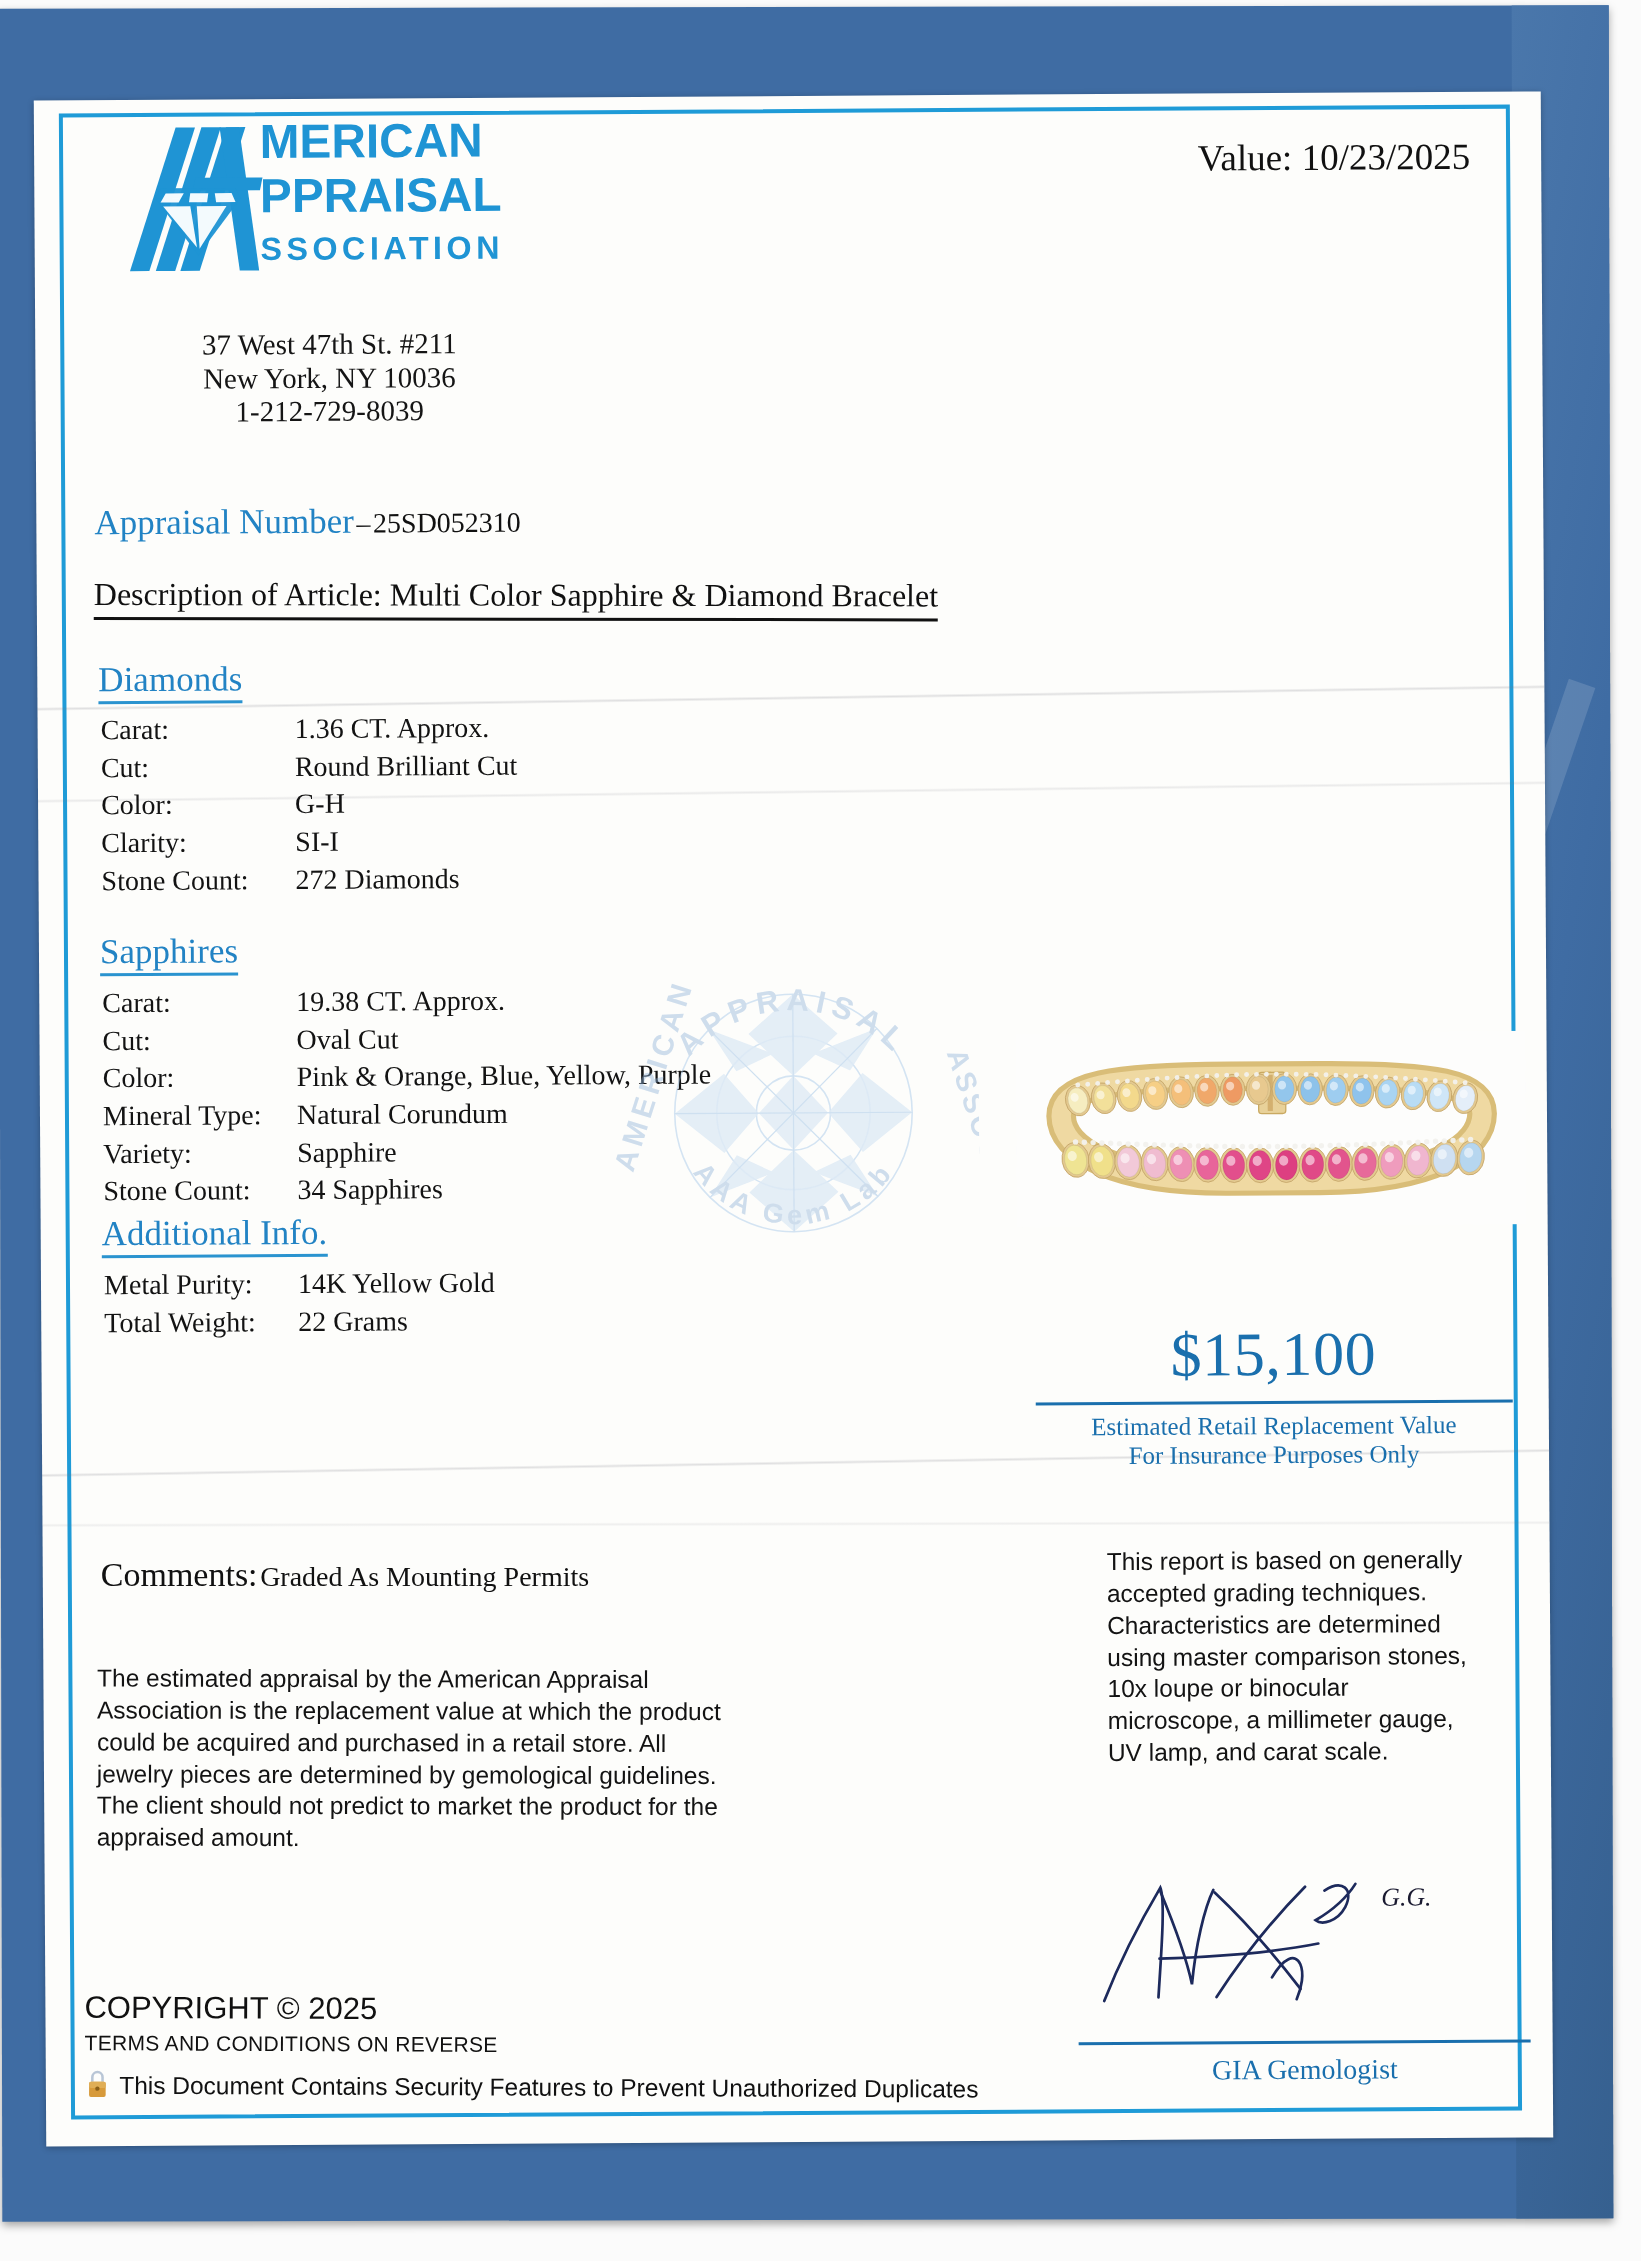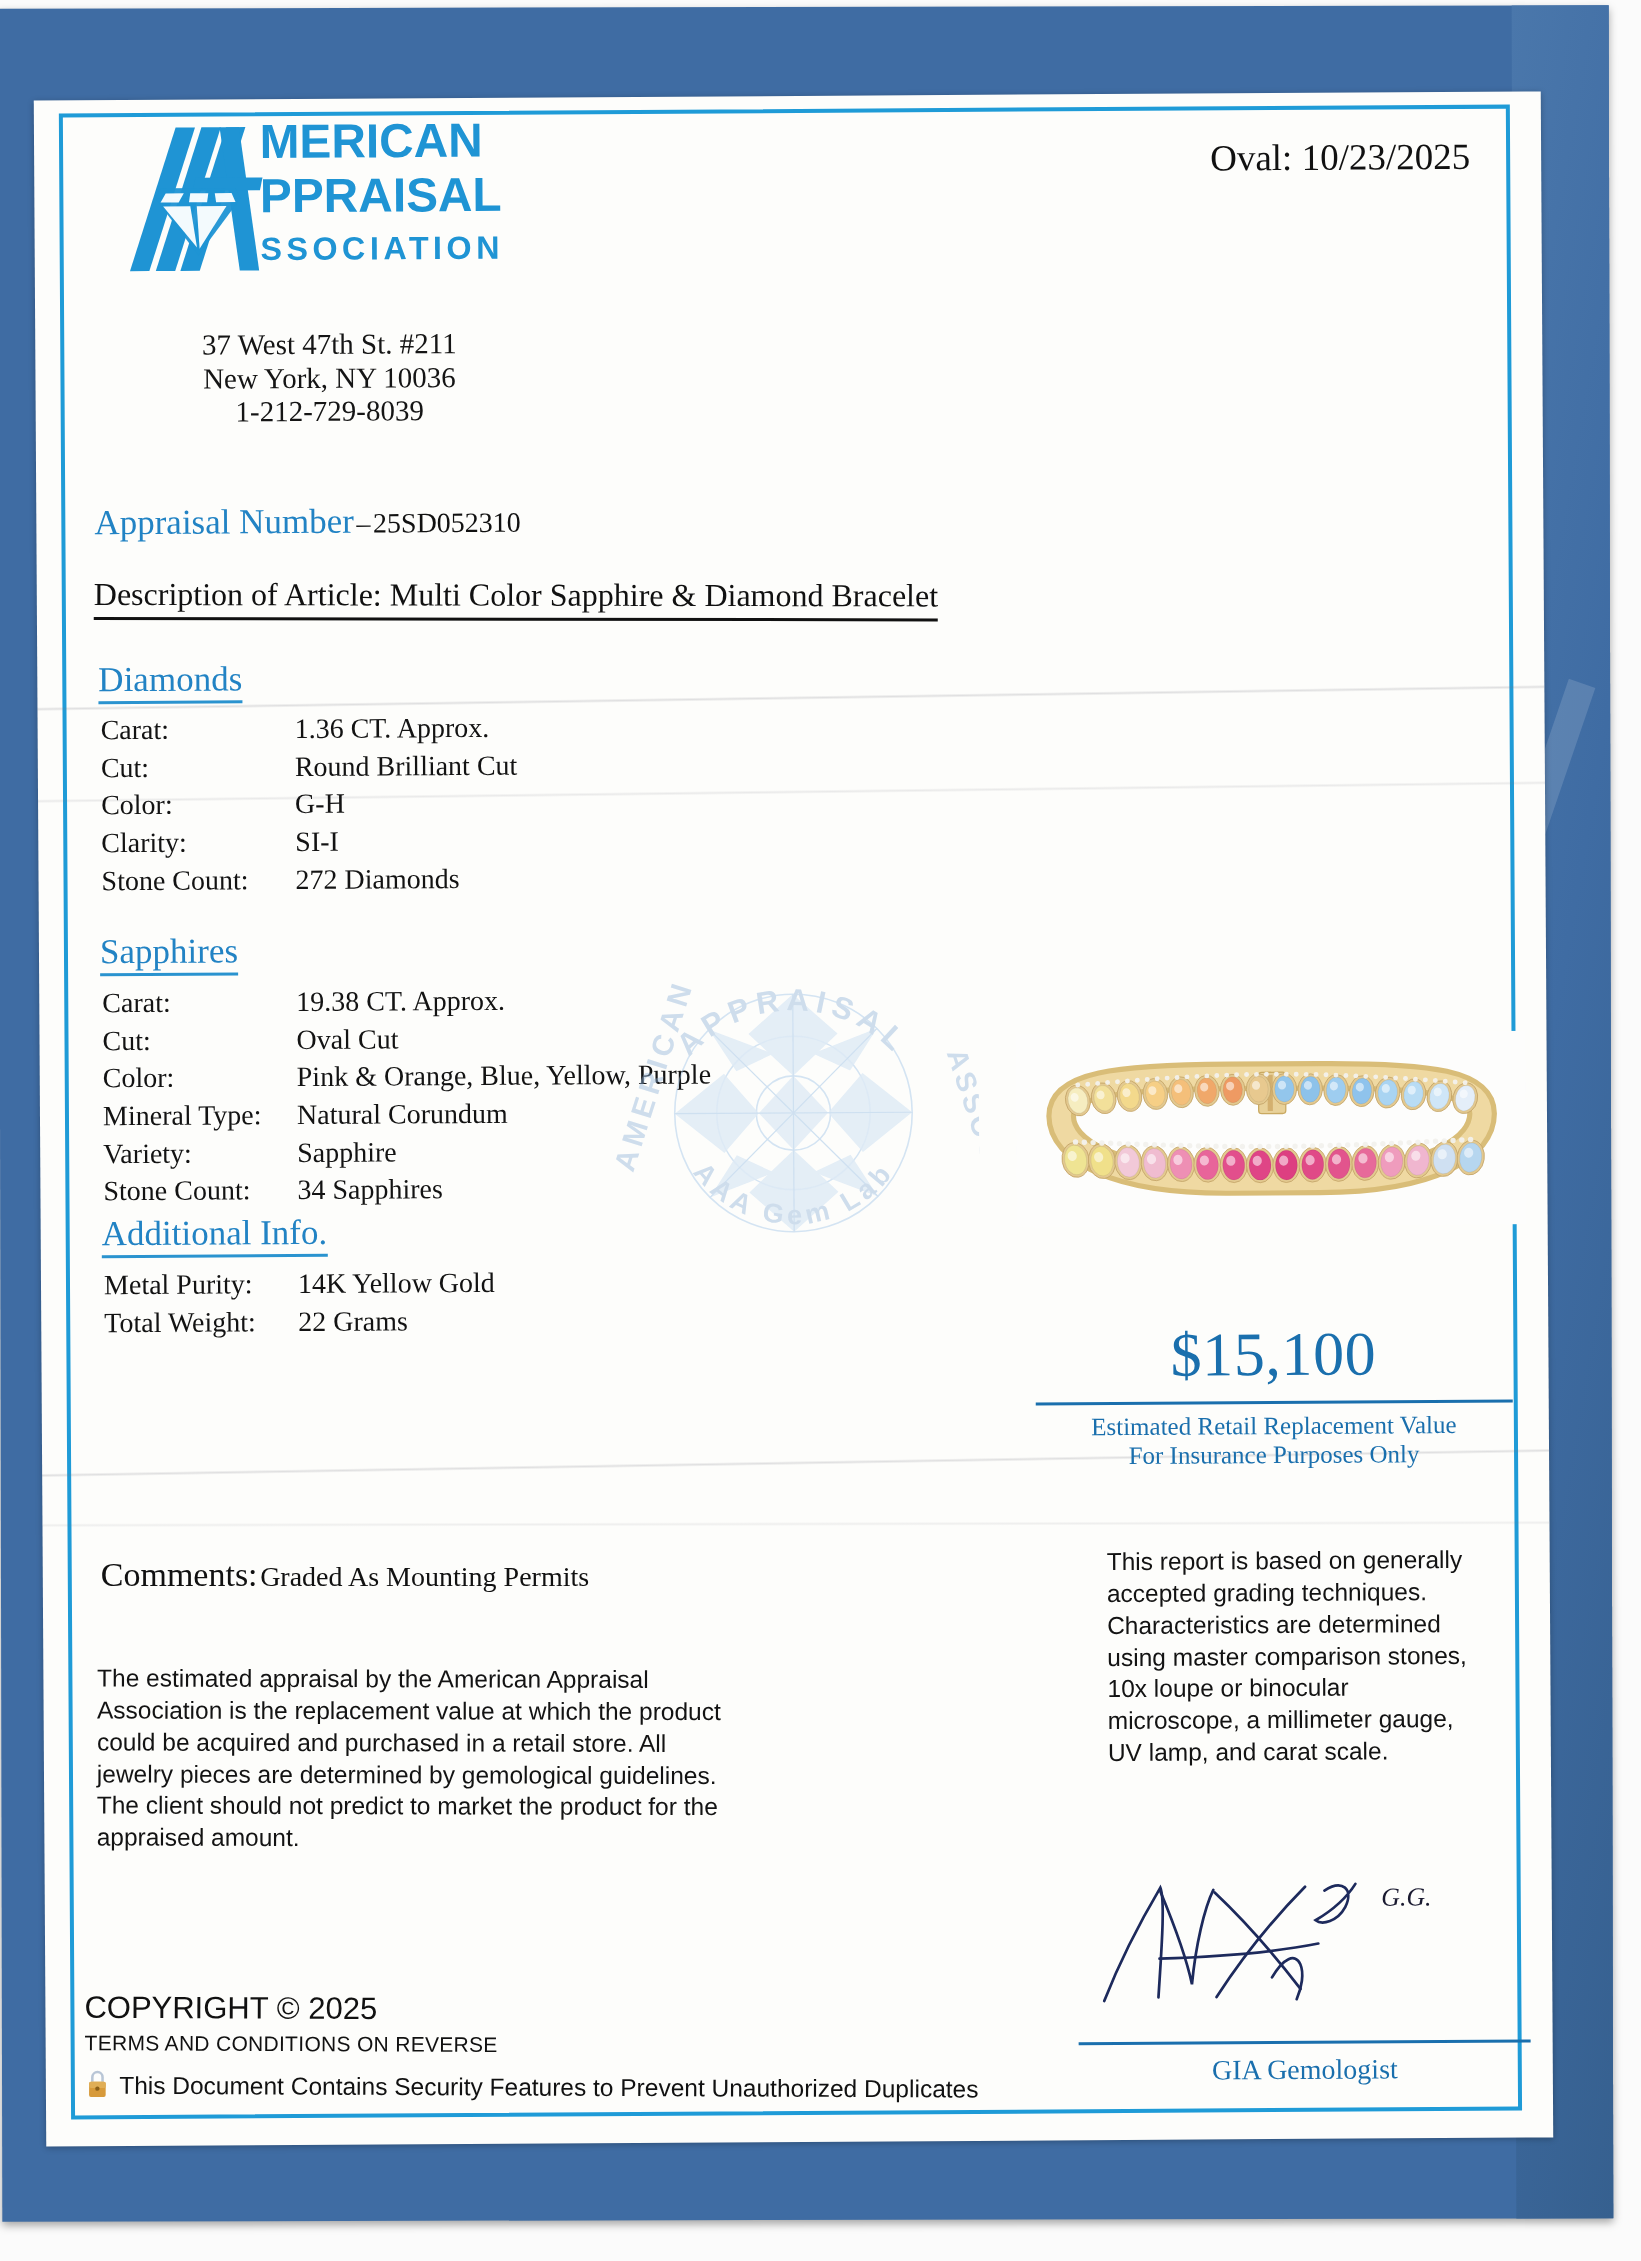--- a/index.html
+++ b/index.html
@@ -376,21 +376,21 @@
           <polygon points="108,140 150,140 160,204"></polygon>
           <polygon points="160,140 206,140 164,206"></polygon>
         </g>
         <text x="258" y="66" font-family="Liberation Sans, sans-serif" font-size="74" font-weight="bold" fill="#1f94d4">MERICAN</text>
         <text x="258" y="150" font-family="Liberation Sans, sans-serif" font-size="74" font-weight="bold" fill="#1f94d4">PPRAISAL</text>
         <text x="258" y="224" font-family="Liberation Sans, sans-serif" font-size="50" font-weight="bold" letter-spacing="7" fill="#1f94d4">SSOCIATION</text>
       </svg>
     </div>
 
     <div id="date-line">
-      <span>Oval:</span>
+      <span>Value:</span>
       <span>10/23/2025</span>
     </div>
 
     <div id="address">
       <div>37 West 47th St. #211</div>
       <div>New York, NY 10036</div>
       <div>1-212-729-8039</div>
     </div>
 
     <div id="appraisal-no">

